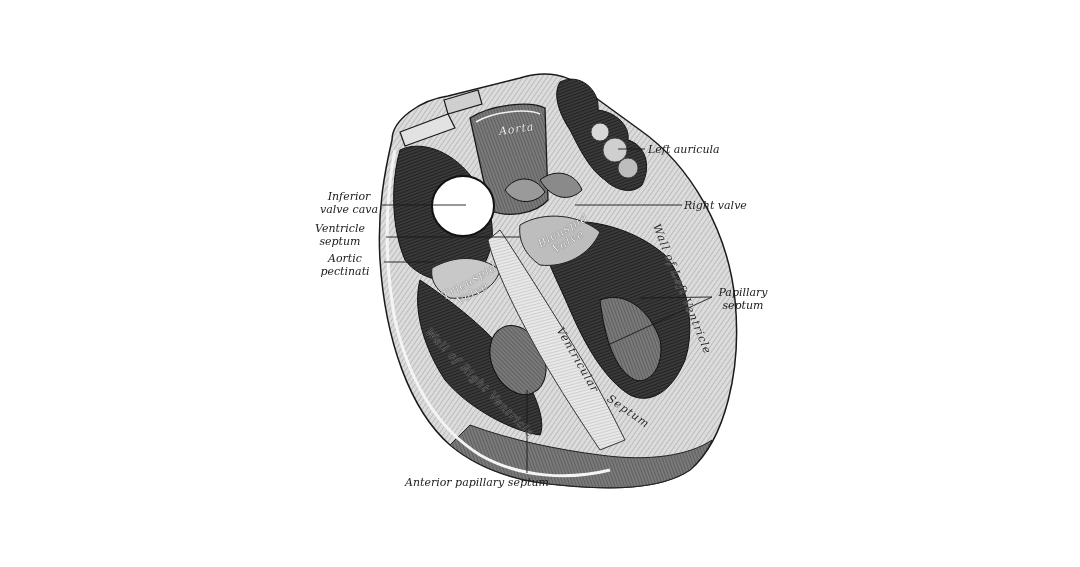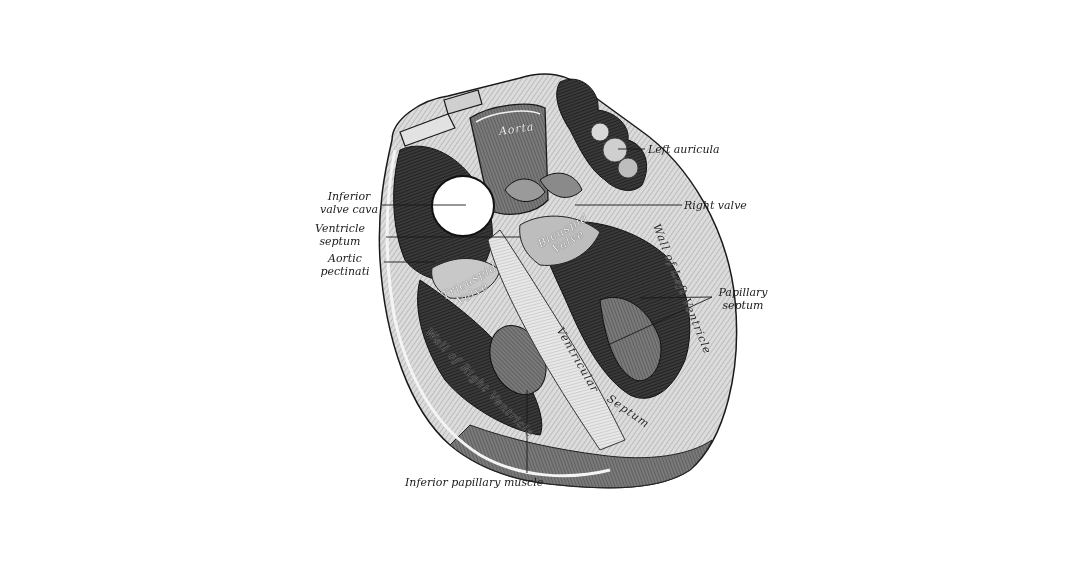--- a/index.html
+++ b/index.html
@@ -114,21 +114,21 @@
 <div class="lbl right" style="left:310px; top:252px; width:70px;">
   <div>Aortic</div>
   <div>pectinati</div>
 </div>
 <div class="lbl" style="left:648px; top:143px;text-align:center;">Left auricula</div>
 <div class="lbl" style="left:684px; top:199px;">Right valve</div>
 <div class="lbl center" style="left:708px; top:286px; width:70px;">
   <div>Papillary</div>
   <div>septum</div>
 </div>
-<div class="lbl" style="left:405px; top:476px;">Inferior papillary muscle</div>
+<div class="lbl" style="left:405px; top:476px;">Anterior papillary septum</div>
 
 <div class="inner" style="left:498px; top:125px; transform:rotate(-8deg);">Aorta</div>
 <div class="inner" style="left:536px; top:240px; transform:rotate(-30deg); line-height:12px;">
   <div>Bicuspid</div>
   <div style="padding-left:10px;">Valve</div>
 </div>
 <div class="inner" style="left:440px; top:292px; transform:rotate(-30deg); line-height:12px;">
   <div>Tricuspid</div>
   <div style="padding-left:10px;">Valve</div>
 </div>

